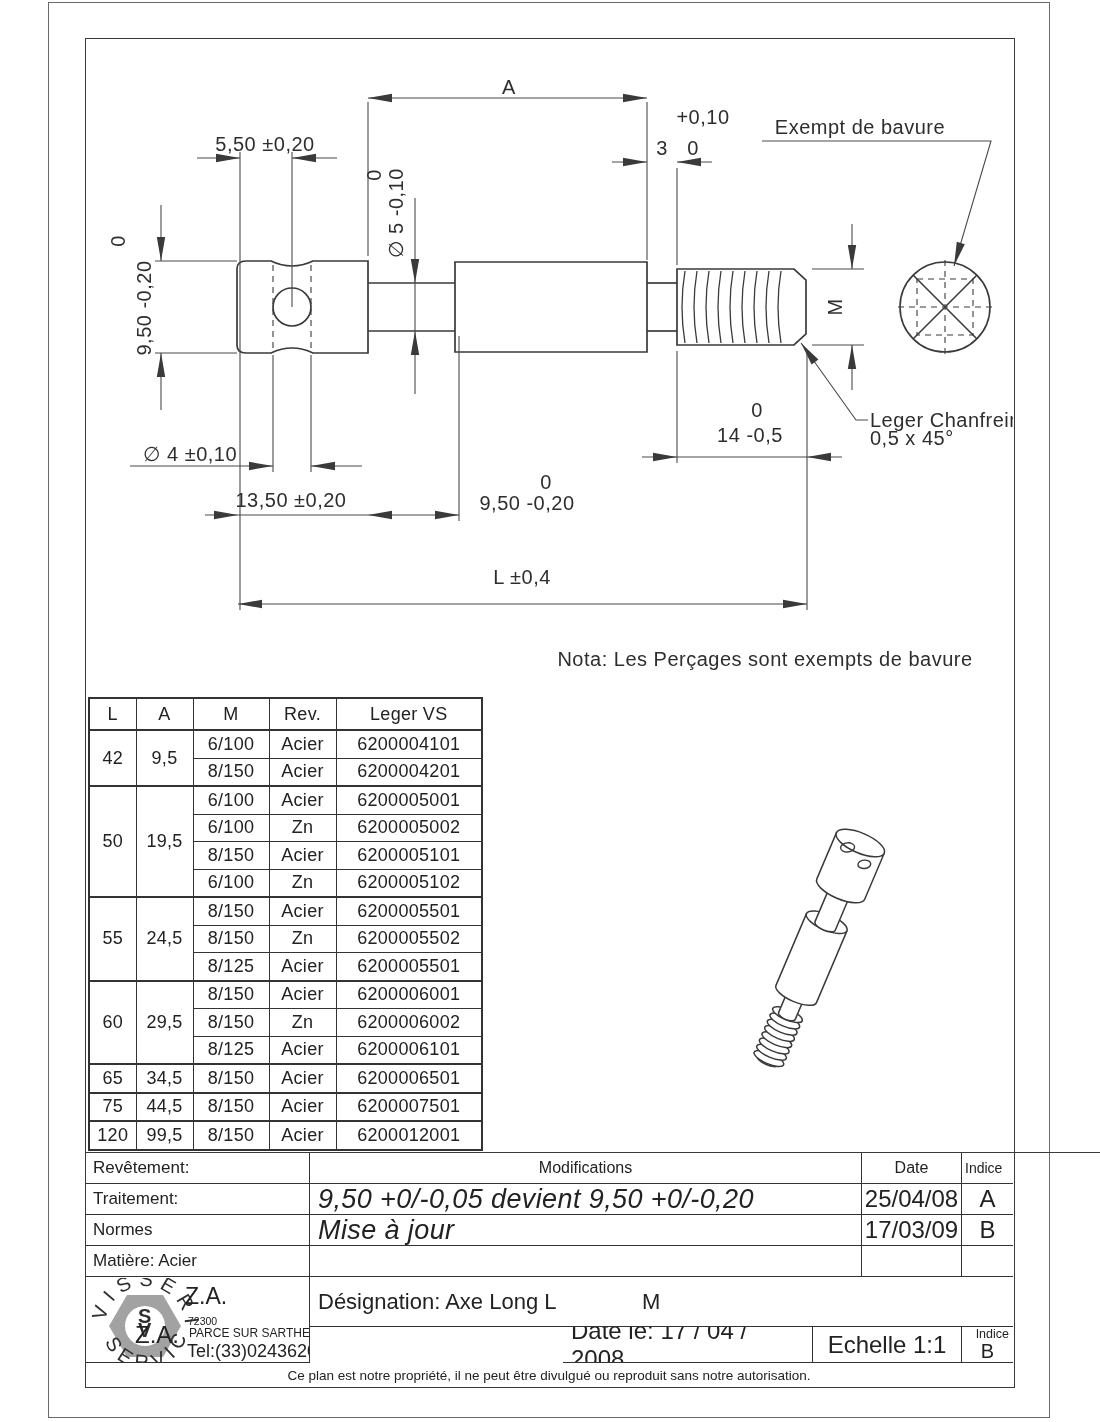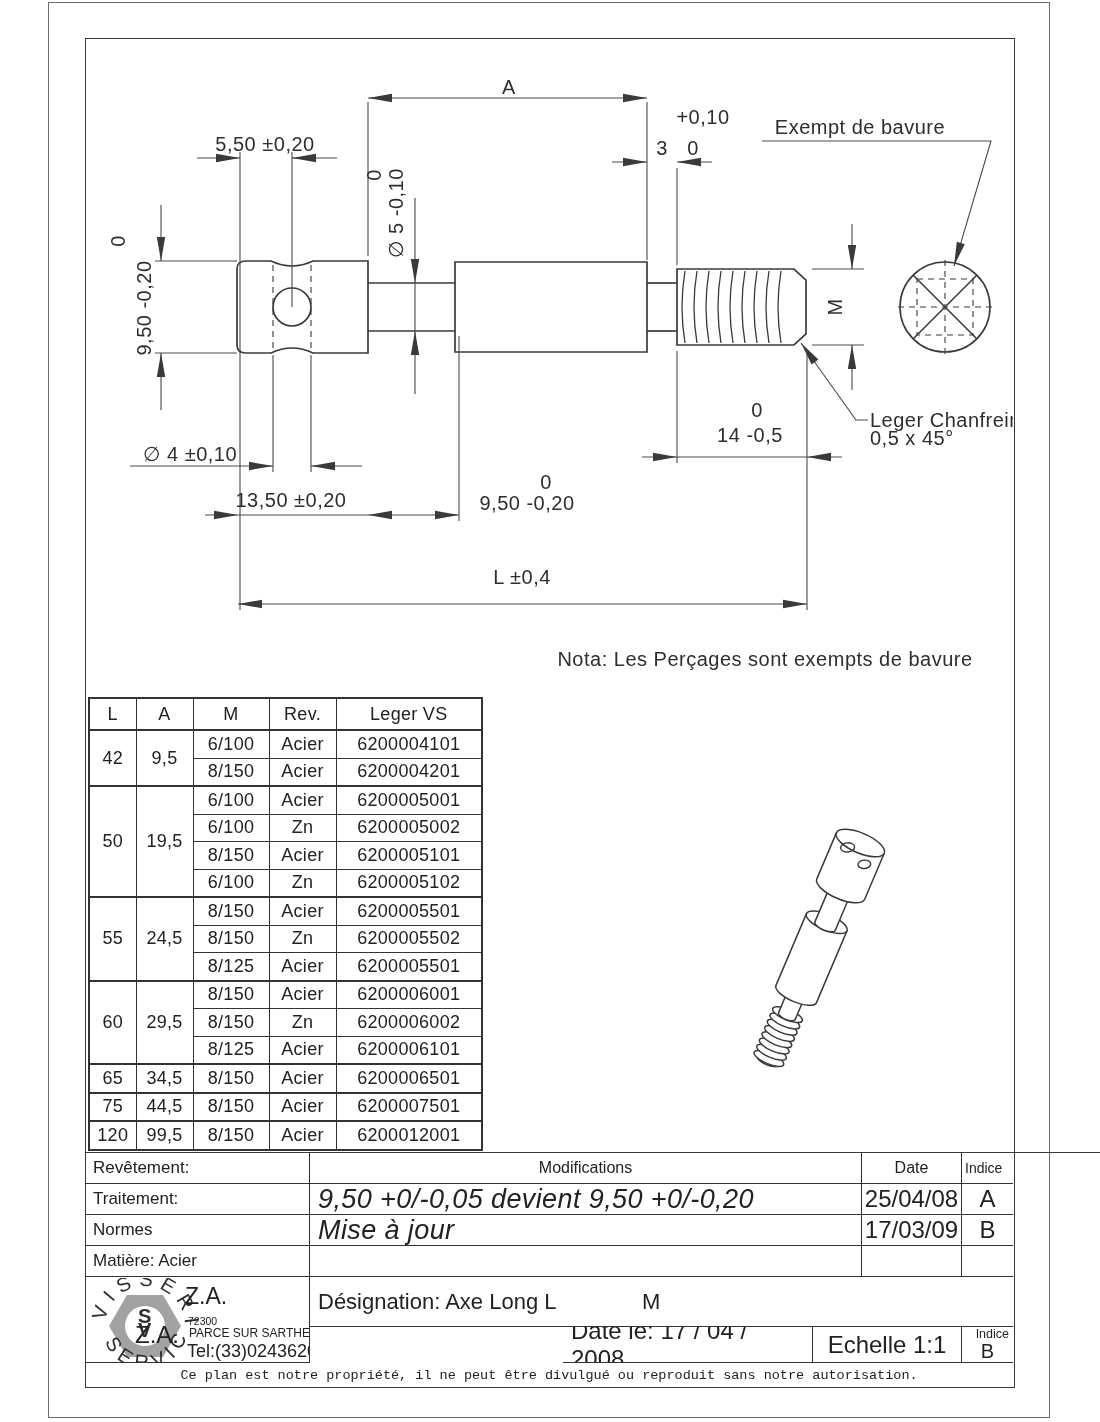--- a/index.html
+++ b/index.html
@@ -20,21 +20,21 @@
   .stable td{height:26.5px;}
   .stable tr.gt td{border-top:2.2px solid #333;}
   
   .tblock{position:absolute;left:85px;top:1152px;width:1030px;height:234px;display:grid;
         grid-template-columns:225px 253px 250px 49px 100px 51px;
         grid-template-rows:31px 31px 31px 31px 50px 36px 24px;
         border-top:1.8px solid #3a3a3a;box-sizing:border-box;}
   .tb{border-right:1.4px solid #333;border-bottom:1.4px solid #333;display:flex;
         align-items:center;padding:0 8px;font-size:17px;overflow:hidden;box-sizing:border-box;}
   .tb.nr{border-right:none;}
-  .tb.nb{border-bottom:none;font-family:Liberation Mono, monospace;}
+  .tb.nb{border-bottom:none;}
   .tb.center{justify-content:center;}
   .tb.hdr{font-size:16px;}
   .tb.big{font-size:24px;}
   .tb.rev{font-size:27px;letter-spacing:.4px;font-style:italic;}
   .indice-box{flex-direction:column;justify-content:flex-start;padding:1px 4px;}
   .indice-box .lab{font-size:12.5px;line-height:1;align-self:flex-end;}
   .indice-box .val{font-size:20px;line-height:1.05;}
   .footer-cell{justify-content:center;font-size:13.5px;}
   .logo-cell{position:relative;padding:0;}
   .logo-cell span{position:absolute;white-space:nowrap;}

